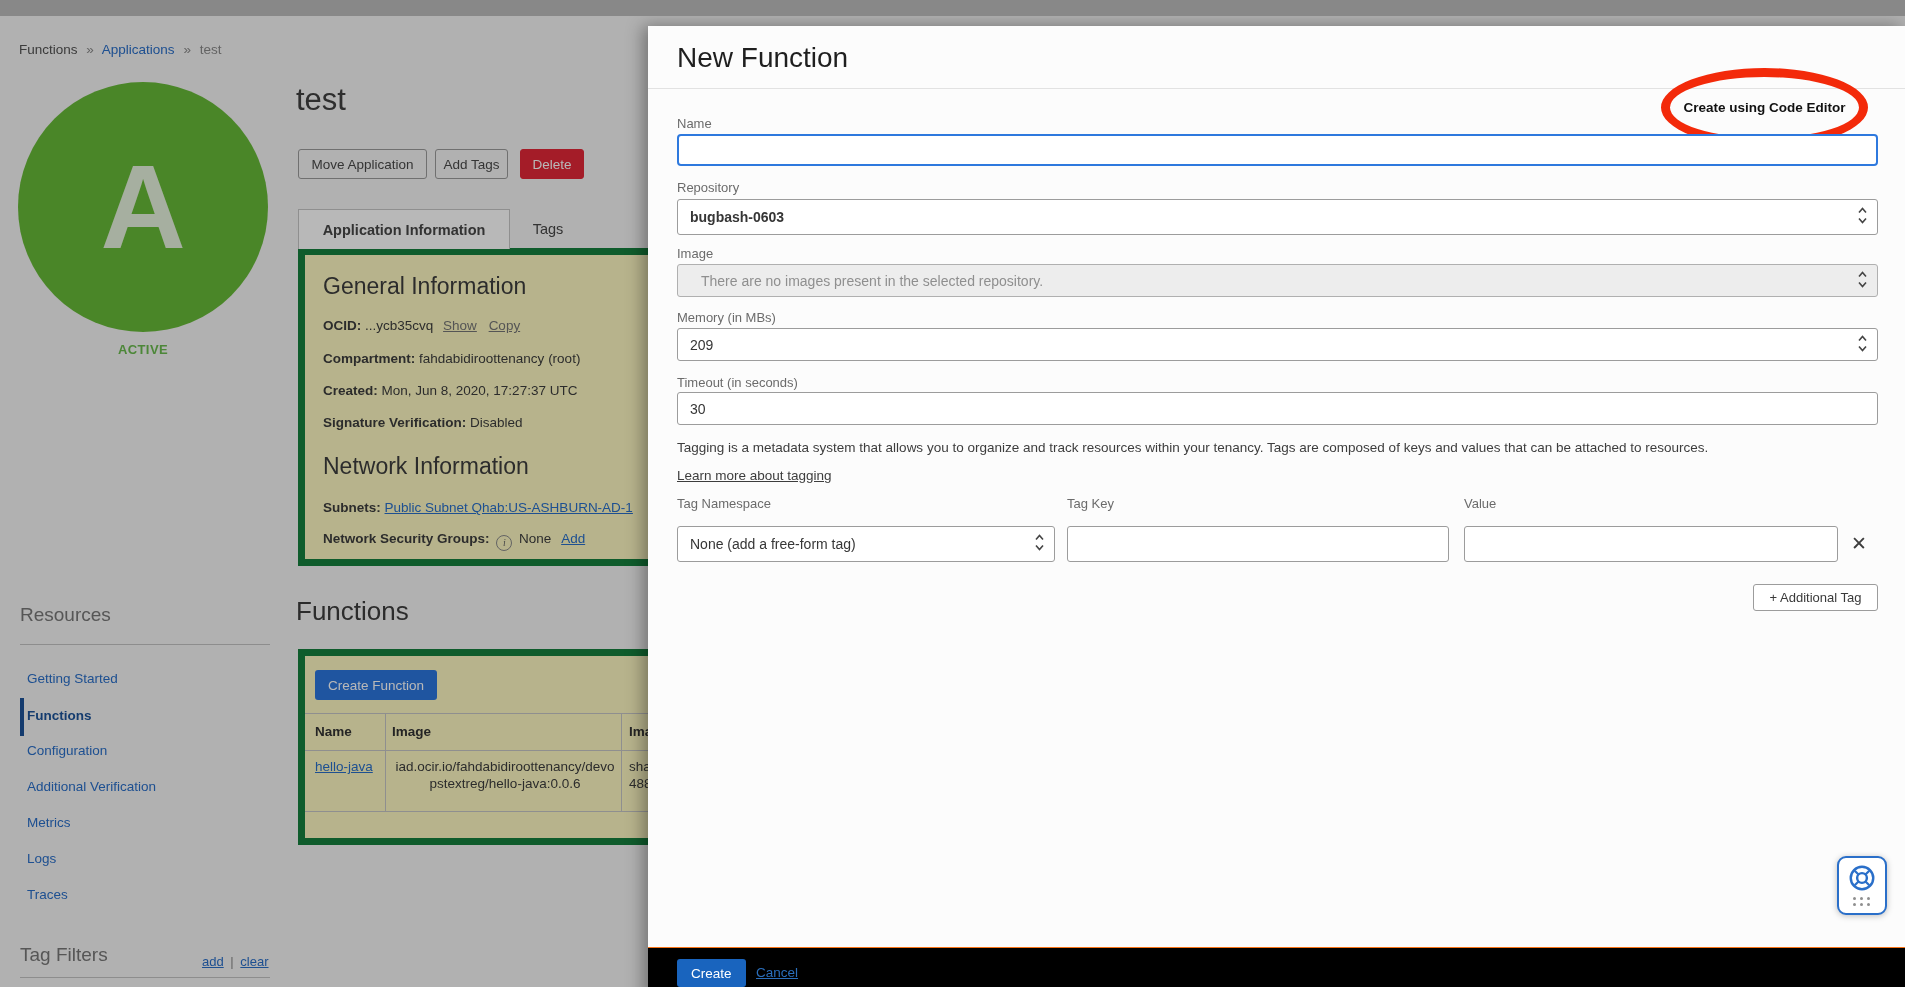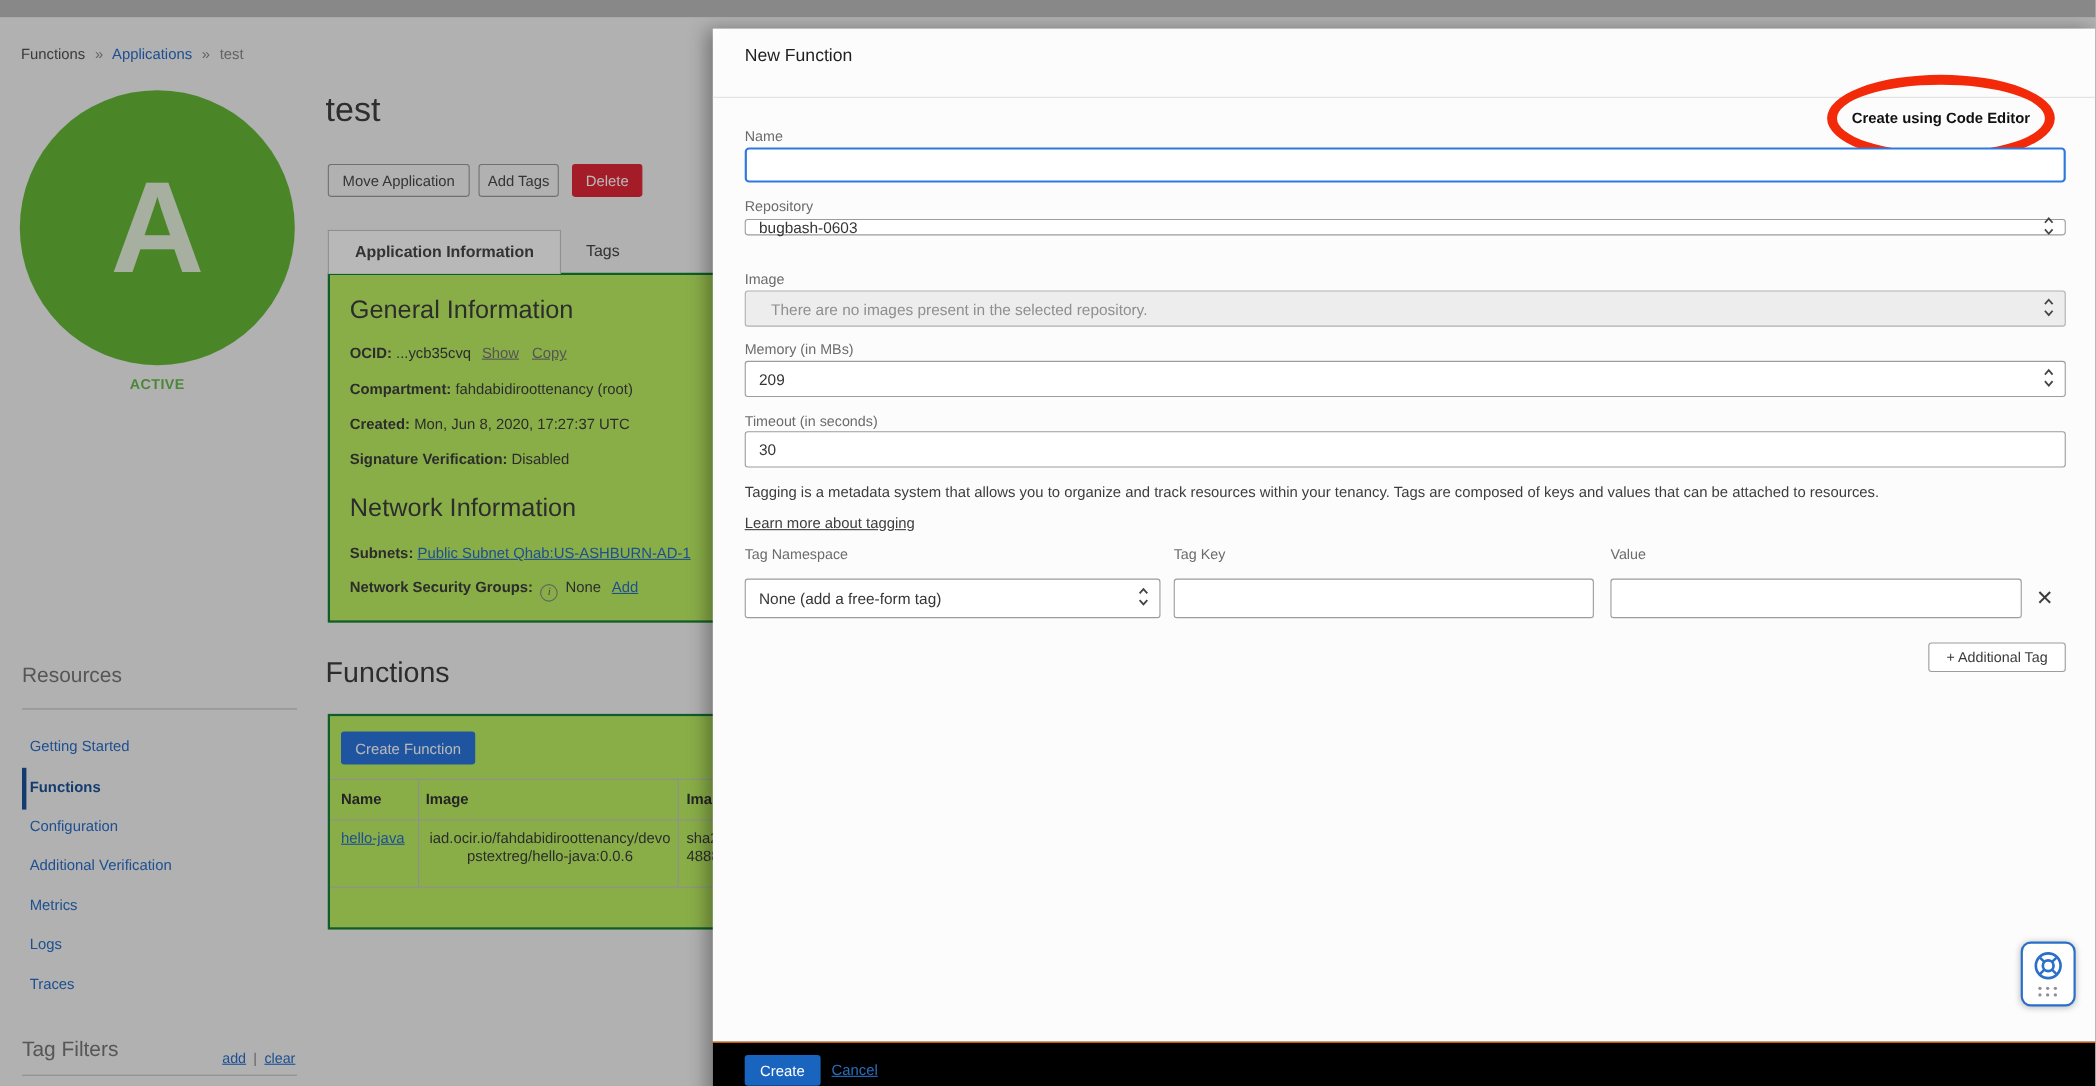--- a/index.html
+++ b/index.html
@@ -31,21 +31,21 @@
           font-size:13.5px; color:#4a4a4a; border-radius:3px;
           font-family:inherit; cursor:pointer; }
   .btn-danger { background:#e42738; border-color:#e42738; color:#fff; }
 
   .tab-active { border:1px solid #c7c7c7; border-bottom:none; background:#fff;
                 display:flex; align-items:center; justify-content:center;
                 font-size:14.5px; font-weight:600; color:#474747; z-index:2; }
   .tab-plain  { display:flex; align-items:center; justify-content:center;
                 font-size:14.5px; color:#474747; }
 
-  .panel { background:#bef264; border:2px solid #15803d; }
+  .panel { background:#fef9c3; border:7px solid #15803d; }
   .h2 { font-size:23px; font-weight:400; color:#3d3d3d; }
   .irow { font-size:13.5px; color:#3d3d3d; white-space:nowrap; }
   .irow b { font-weight:700; }
   .mut { color:#767676; }
   .iicon { display:inline-flex; width:16px; height:16px; border:1px solid #8a8a8a;
            border-radius:50%; align-items:center; justify-content:center;
            font:italic 10px "Liberation Serif", serif; color:#666;
            vertical-align:-3px; margin:0 3px; }
 
   .h1f { font-size:26px; font-weight:400; color:#3d3d3d; }
@@ -65,21 +65,21 @@
   .tf-links .bar { color:#8a8a8a; margin:0 3px; }
   .empty-note { font-size:13px; font-style:italic; color:#808080; }
 
   
   .overlay { position:absolute; inset:0; background:rgba(0,0,0,.28); z-index:50; }
 
   
   .drawer { position:absolute; left:648px; top:10px; width:1257px; height:977px;
             background:#fcfcfc; z-index:100;
             box-shadow:-5px 0 16px rgba(0,0,0,.35); }
-  .d-title { font-size:16px; font-weight:500; color:#1f1f1f; }
+  .d-title { font-size:28px; font-weight:500; color:#1f1f1f; }
   .d-div { position:absolute; left:0; width:100%; height:1px; background:#e2e2e2; }
   .flabel { position:absolute; font-size:13px; color:#6b6b6b; }
   .inp { position:absolute; background:#fff; border:1px solid #9c9c9c;
          border-radius:3px; font-size:14px; color:#363636; padding:0 12px;
          font-family:inherit; outline:none; }
   .inp.focused { border:2px solid #2e79de; border-radius:4px; }
   .sel { position:absolute; background:#fff; border:1px solid #9c9c9c;
          border-radius:3px; font-size:14px; color:#363636;
          display:flex; align-items:center; padding:0 34px 0 12px; cursor:pointer; }
   .sel.disabled { background:#ededed; border-color:#b0b0b0; color:#8f8f8f;padding-left:23px; }
@@ -219,21 +219,21 @@
     <div class="abs d-title" style="left:29px; top:16px;">New Function</div>
     <div class="d-div" style="top:62px;"></div>
 
     <div class="ellipse-label">Create using Code Editor</div>
     <div class="ellipse"></div>
 
     <div class="flabel" style="left:29px; top:90px;">Name</div>
     <input class="inp focused" style="left: 29px; top: 108px; width: 1201px; height: 32px;" value="">
 
     <div class="flabel" style="left:29px; top:154px;">Repository</div>
-    <div class="sel" style="left:29px; top:173px; width:1201px; height:15px;">
+    <div class="sel" style="left:29px; top:173px; width:1201px; height:36px;font-weight:bold;">
       <span>bugbash-0603</span>
       <span class="stepper">
         <svg width="11" height="20" viewBox="0 0 11 20">
             <path d="M2 7 L5.5 3 L9 7" fill="none" stroke="#444" stroke-width="1.6"></path>
             <path d="M2 13 L5.5 17 L9 13" fill="none" stroke="#444" stroke-width="1.6"></path>
           </svg>
       </span>
     </div>
 
     <div class="flabel" style="left:29px; top:220px;">Image</div>

